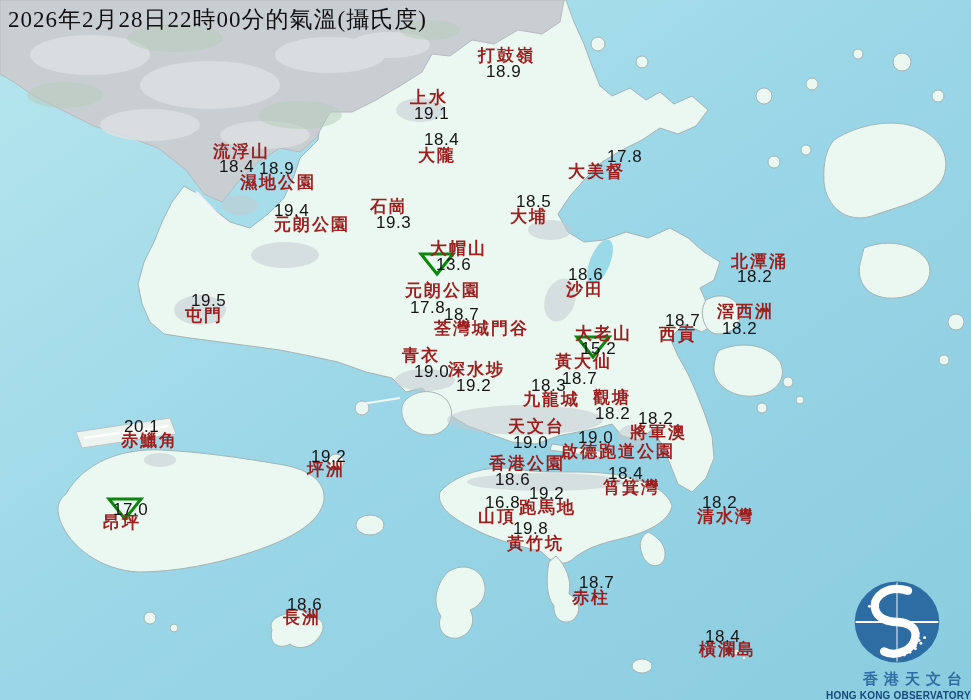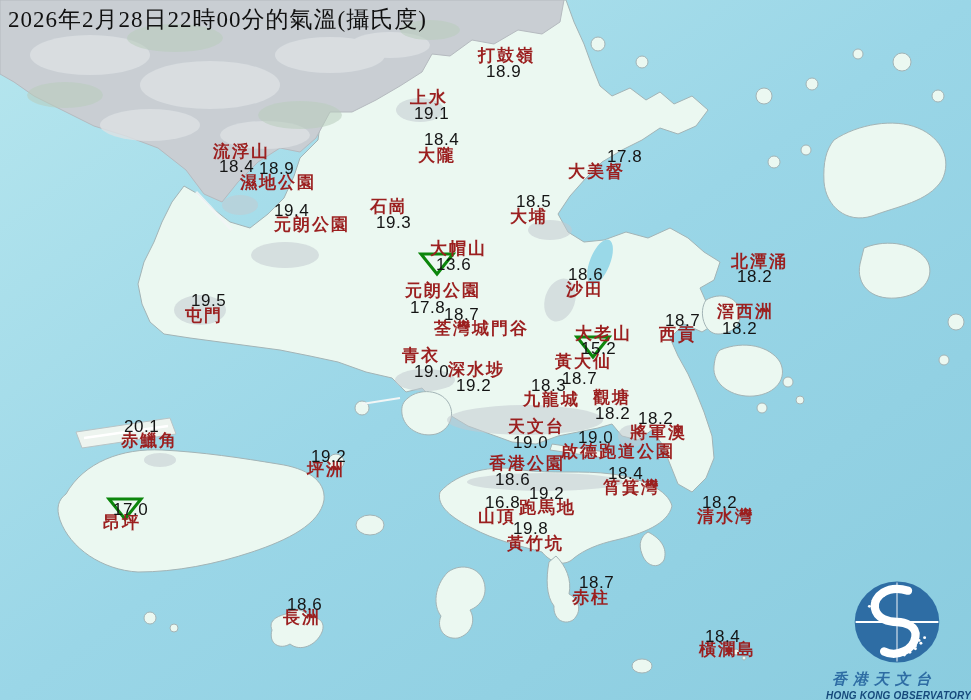--- a/index.html
+++ b/index.html
@@ -25,21 +25,21 @@
     font-size:17px;line-height:1;color:var(--name-color);
     letter-spacing:2px;white-space:nowrap;z-index:6;text-align:center;
   }
   .st-temp{
     position:absolute;font-family:"Liberation Sans",sans-serif;
     font-size:17px;line-height:1;color:var(--temp-color);
     letter-spacing:0.5px;white-space:nowrap;z-index:7;
   }
   .min-marker{position:absolute;z-index:5;}
   .logo{
-    position:absolute;left:826px;top:576px;width:142px;text-align:left;z-index:8;font-style:italic;
+    position:absolute;left:826px;top:576px;width:142px;text-align:right;z-index:8;
   }
   .logo svg{display:block;margin:0 auto;}
   .logo-zh{
     font-family:"Liberation Serif",serif;font-weight:bold;
     font-size:15px;letter-spacing:6px;color:var(--logo-blue);
     margin-top:2px;white-space:nowrap;text-indent:6px;
   }
   .logo-en{
     font-family:"Liberation Sans",sans-serif;font-weight:bold;
     font-size:10px;color:var(--logo-navy);margin-top:1px;white-space:nowrap;

